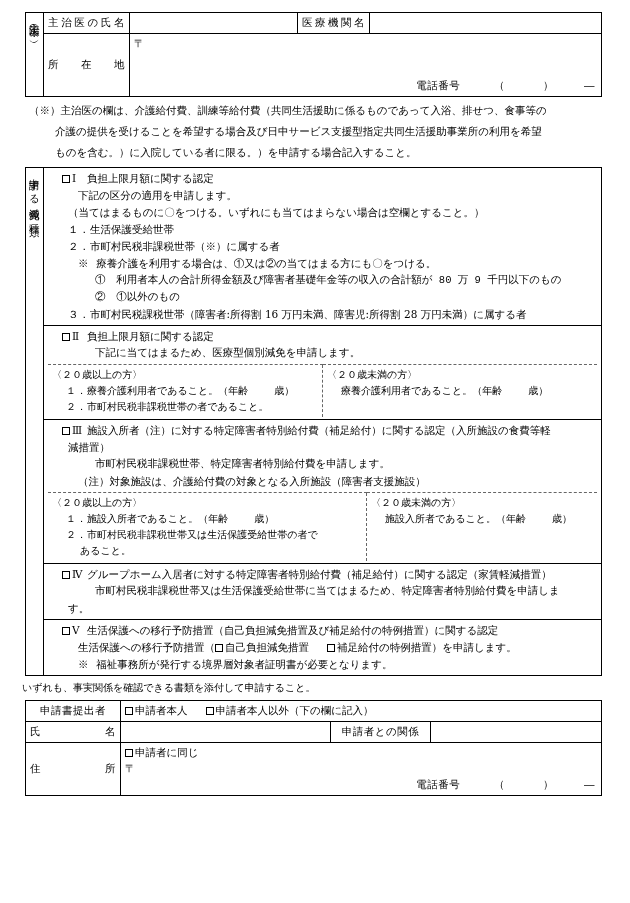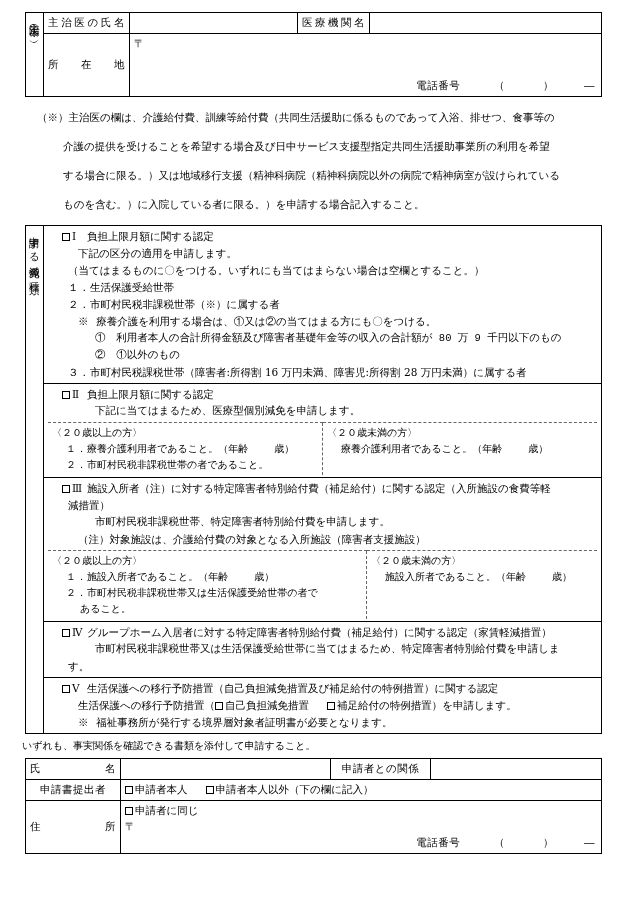--- a/index.html
+++ b/index.html
@@ -91,21 +91,21 @@
   .tel-line .gap-a { display: inline-block; width: 38px; }
   .tel-line .gap-b { display: inline-block; width: 30px; }
 
   
   .note {
     margin: 5px 25px 6px 25px;
     font-size: 10.5px;
     line-height: 1.62;
   }
   .note p {
-    margin: 12px;
+    margin: 4px;
     text-indent: 0;
     padding-left: 26px;
   }
   .note p.first {
     padding-left: 0;
   }
 
   
   .t-main td {
     padding: 3px 5px 4px 5px;
@@ -221,21 +221,20 @@
           <span class="gap-b"></span><span>（</span><span class="gap-a"></span><span>）</span><span class="gap-b"></span><span>―</span>
         </span>
       </td>
     </tr>
   </tbody>
     </table>
 
   <div class="note">
     <p class="first">（※）主治医の欄は、介護給付費、訓練等給付費（共同生活援助に係るものであって入浴、排せつ、食事等の</p>
     <p>介護の提供を受けることを希望する場合及び日中サービス支援型指定共同生活援助事業所の利用を希望</p>
-    <p>する場合に限る。）又は地域移行支援（精神科病院（精神科病院以外の病院で精神病室が設けられている</p>
     <p>ものを含む。）に入院している者に限る。）を申請する場合記入すること。</p>
   </div>
 
   <table class="frm t-main">
     <colgroup>
       <col style="width:18px">
       <col>
     </colgroup>
 
     <tbody>
@@ -356,35 +355,35 @@
   <table class="frm t-bottom">
     <colgroup>
       <col style="width:95px">
       <col style="width:210px">
       <col style="width:100px">
       <col>
     </colgroup>
     <tbody>
         <tr>
       <td class="lbl">
-        <span class="spread">氏　　　名</span>
-      </td>
-      <td></td>
-      <td class="lbl">
-        <span>申請者との関係</span>
-      </td>
-      <td></td>
-    </tr>
-    <tr>
-      <td class="lbl">
         <span>申請書提出者</span>
       </td>
       <td colspan="3">
         <span class="cb"></span><span>申請者本人</span><span class="cbgap"></span><span class="cb"></span><span>申請者本人以外（下の欄に記入）</span>
       </td>
+    </tr>
+    <tr>
+      <td class="lbl">
+        <span class="spread">氏　　　名</span>
+      </td>
+      <td></td>
+      <td class="lbl">
+        <span>申請者との関係</span>
+      </td>
+      <td></td>
     </tr>
     <tr>
       <td class="lbl">
         <span class="spread">住　　　所</span>
       </td>
       <td class="bot-addr" colspan="3">
         <span class="addr-postal"><span class="cb"></span><span>申請者に同じ</span></span>
         <span class="addr-postal">〒</span>
         <span class="tel-line">
           <span>電話番号</span>

